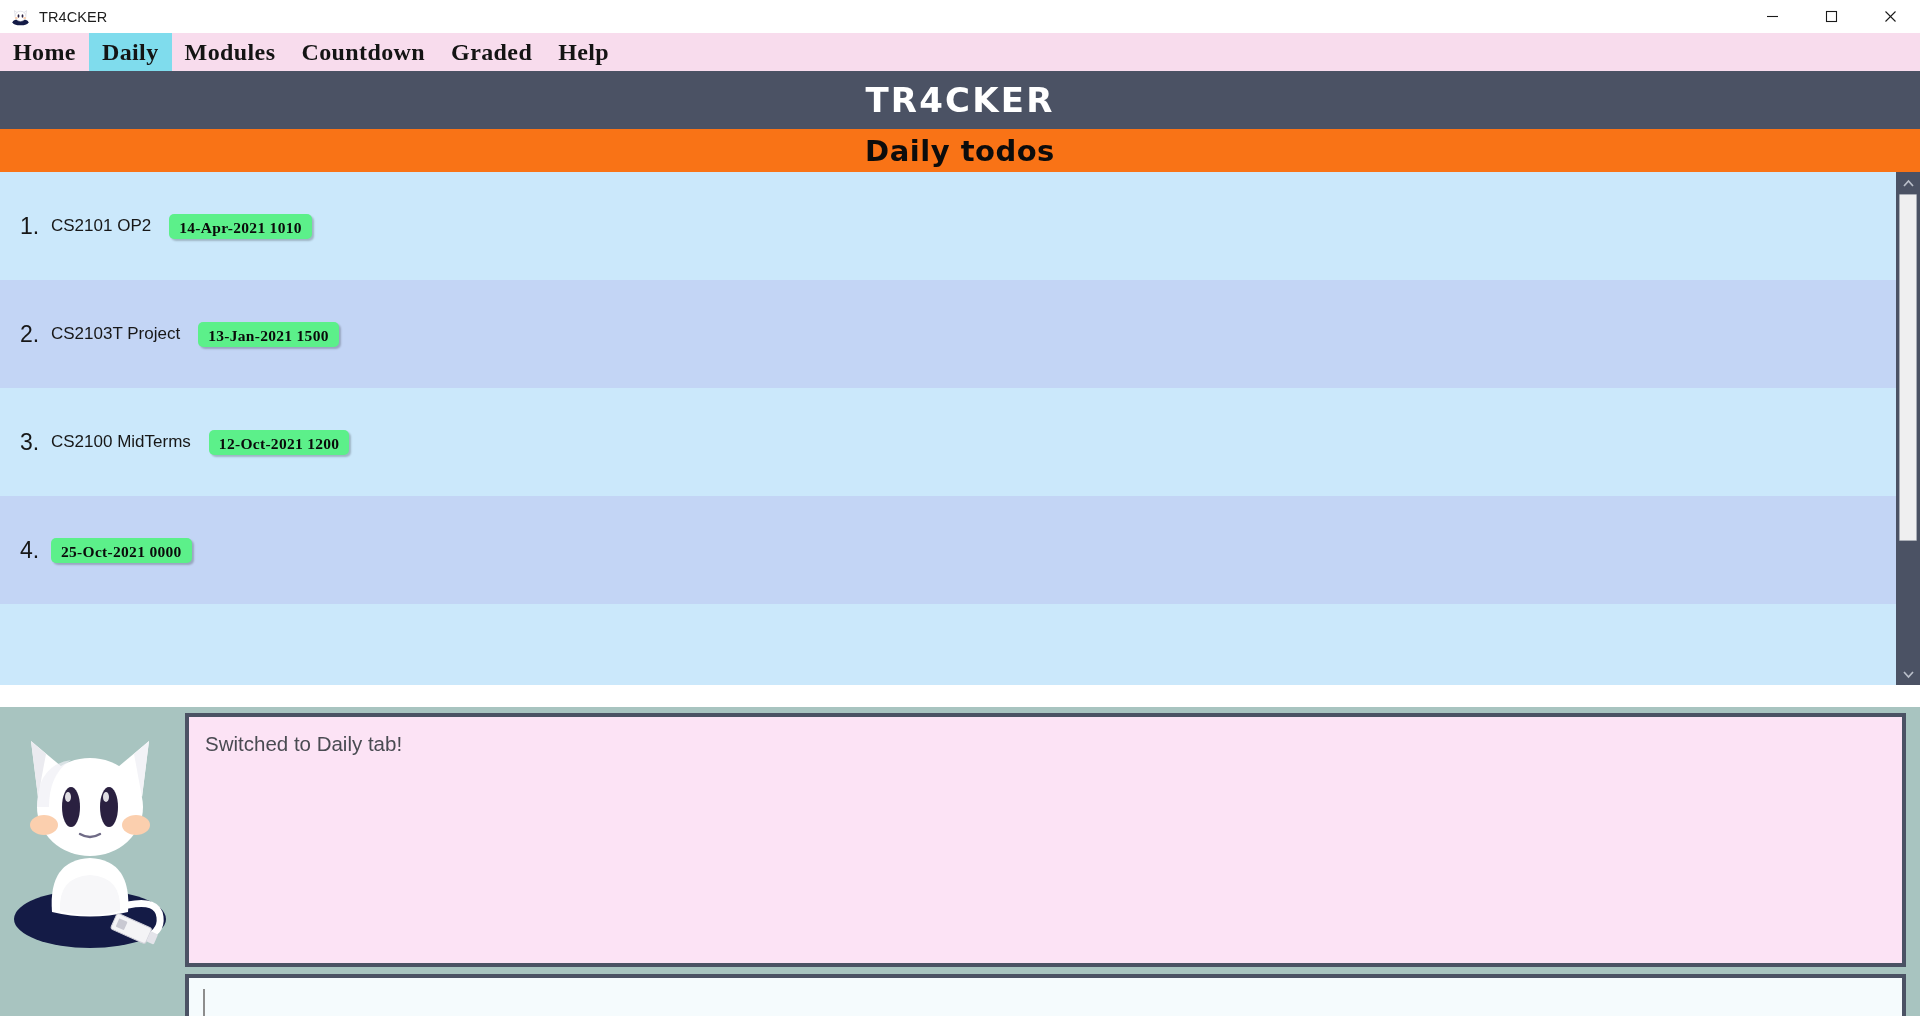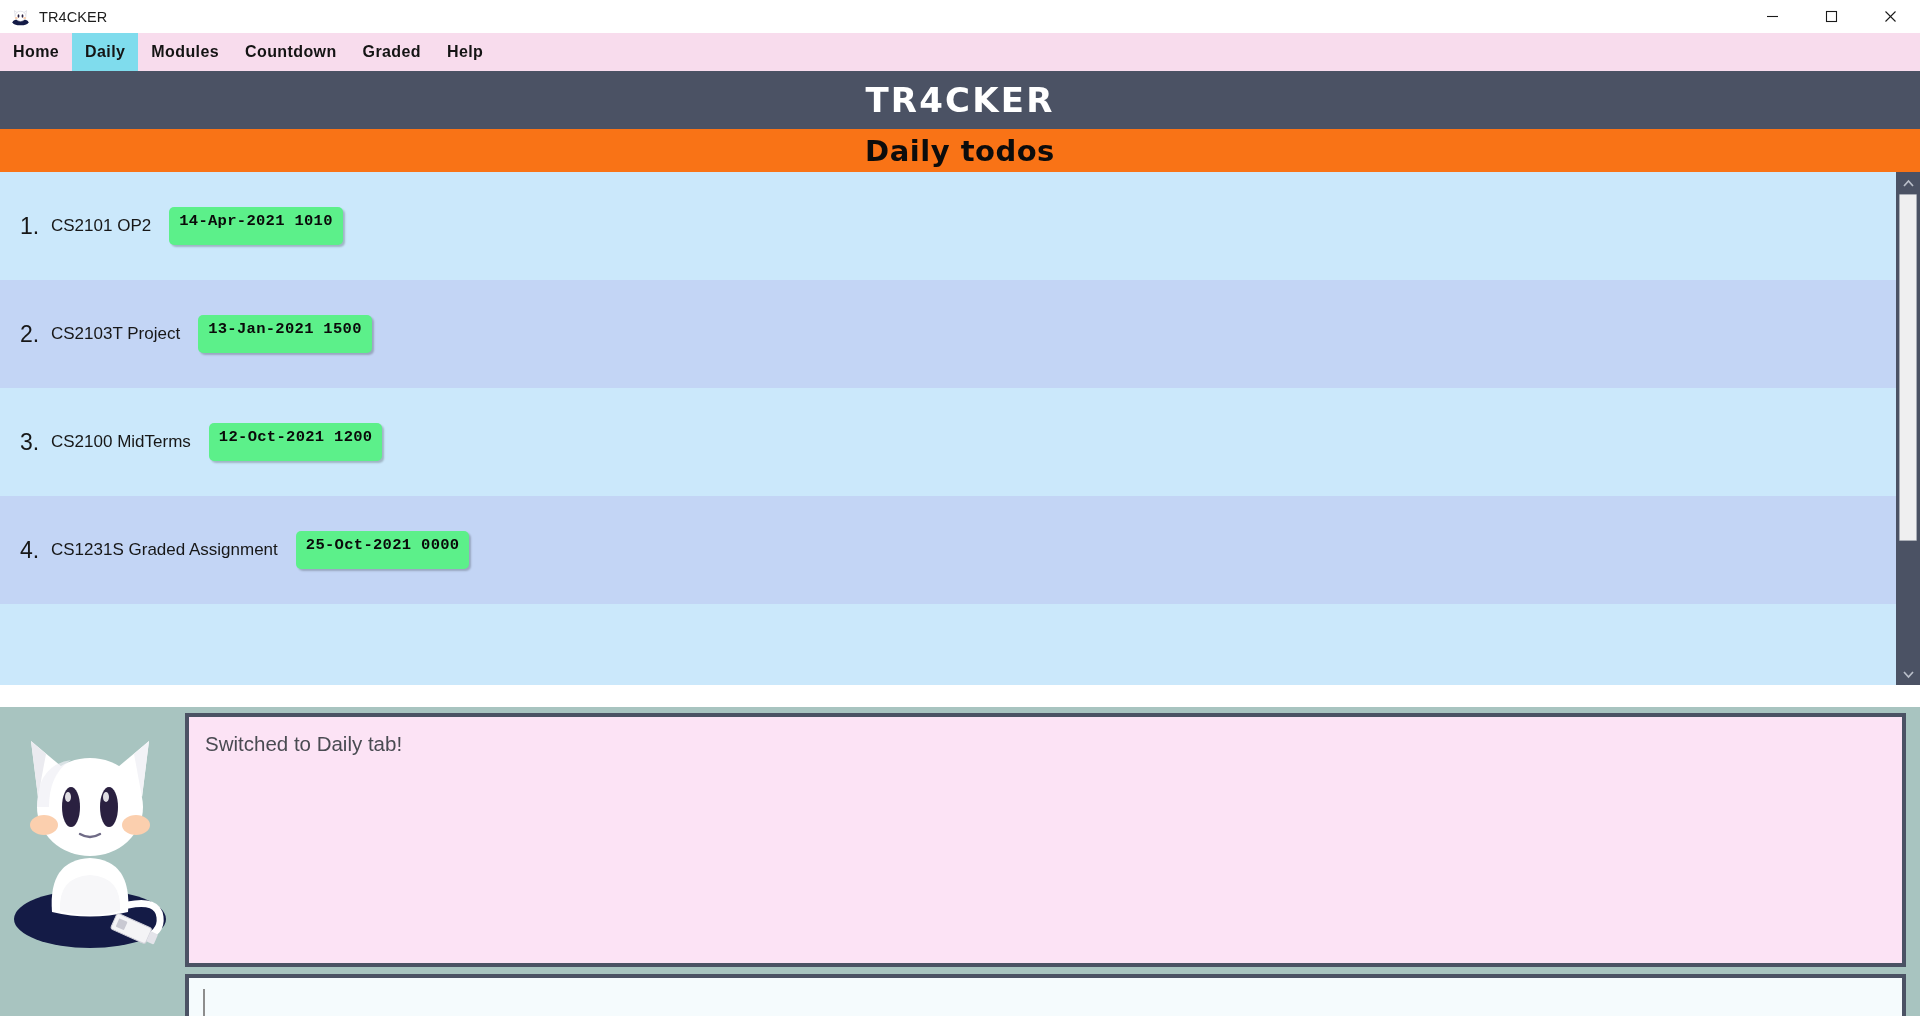--- a/index.html
+++ b/index.html
@@ -54,23 +54,23 @@
   #tabbar {
     height: 38px;
     background: #f8dced;
     display: flex;
     align-items: stretch;
   }
   .tab {
     display: flex;
     align-items: center;
     padding: 4px 13px;
-    font-family: Liberation Sans, sans-serif;
+    font-family: Liberation Serif, serif;
     font-weight: bold;
-    font-size: 16px;
+    font-size: 24px;
     color: #141414;
     letter-spacing: .4px;
     background: transparent;
     white-space: nowrap;
   }
   .tab.active { background: #7fdced; }
 
   
   #brand-header {
     height: 58px;
@@ -136,25 +136,25 @@
     font-size: 17px;
     color: #171717;
     margin-right: 18px;
     font-family: "Liberation Sans", sans-serif;
     white-space: nowrap;
   }
   .todo-date {
     display: inline-block;
     background: #5cf08a;
     color: #0a0a0a;
-    font-family: Liberation Mono, monospace;
+    font-family: Liberation Serif, serif;
     font-weight: bold;
     font-size: 15.5px;
     letter-spacing: .3px;
-    padding: 5px 10px 15px;
+    padding: 5px 10px 2px;
     border-radius: 5px;
     box-shadow: 2px 2px 2px rgba(0,0,0,.22);
     white-space: nowrap;
   }
 
   
   #scrollbar {
     width: 24px;
     height: 513px;
     background: #4b5264;
@@ -319,21 +319,20 @@
       <span class="todo-name">CS2103T Project</span>
       <span class="todo-date">13-Jan-2021 1500</span>
     </div>
     <div class="todo-row odd">
       <span class="todo-index">3.</span>
       <span class="todo-name">CS2100 MidTerms</span>
       <span class="todo-date">12-Oct-2021 1200</span>
     </div>
     <div class="todo-row even">
       <span class="todo-index">4.</span>
-      <span class="todo-name">CS1231S Graded Assignment</span>
       <span class="todo-date">25-Oct-2021 0000</span>
     </div>
   </div>
 
   <div id="scrollbar">
     <div class="sb-arrow">
       <svg width="13" height="9" viewBox="0 0 13 9">
         <polyline points="2,7 6.5,2 11,7" fill="none" stroke="#b9bec9" stroke-width="1.7"></polyline>
       </svg>
     </div>

